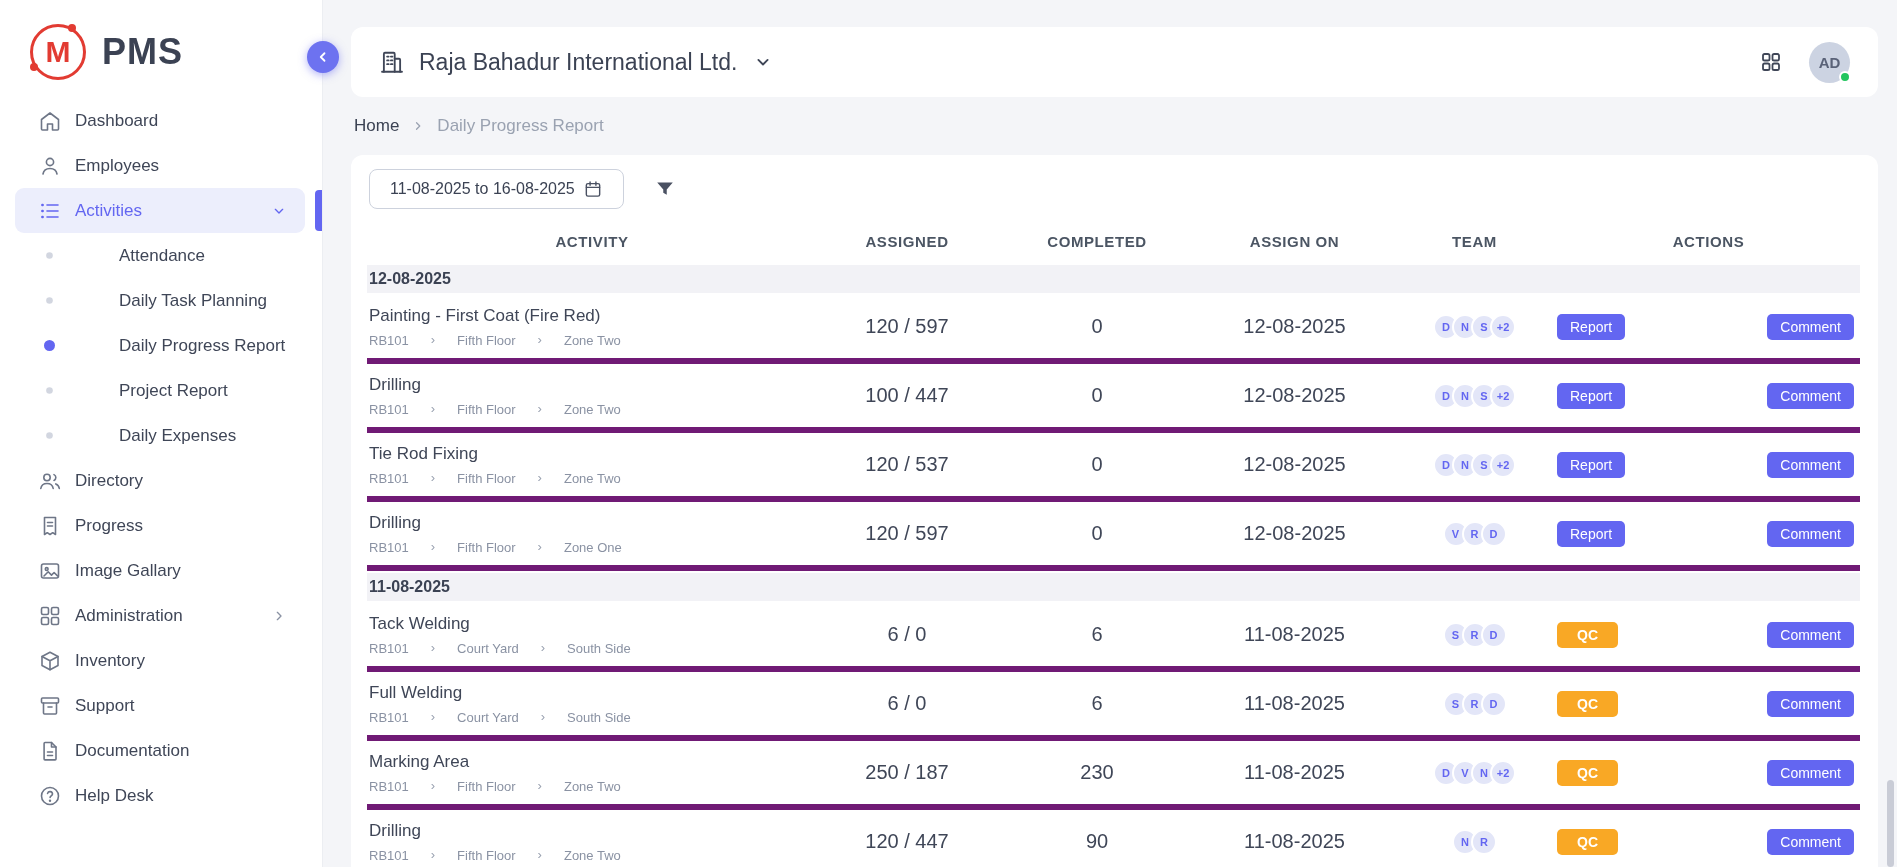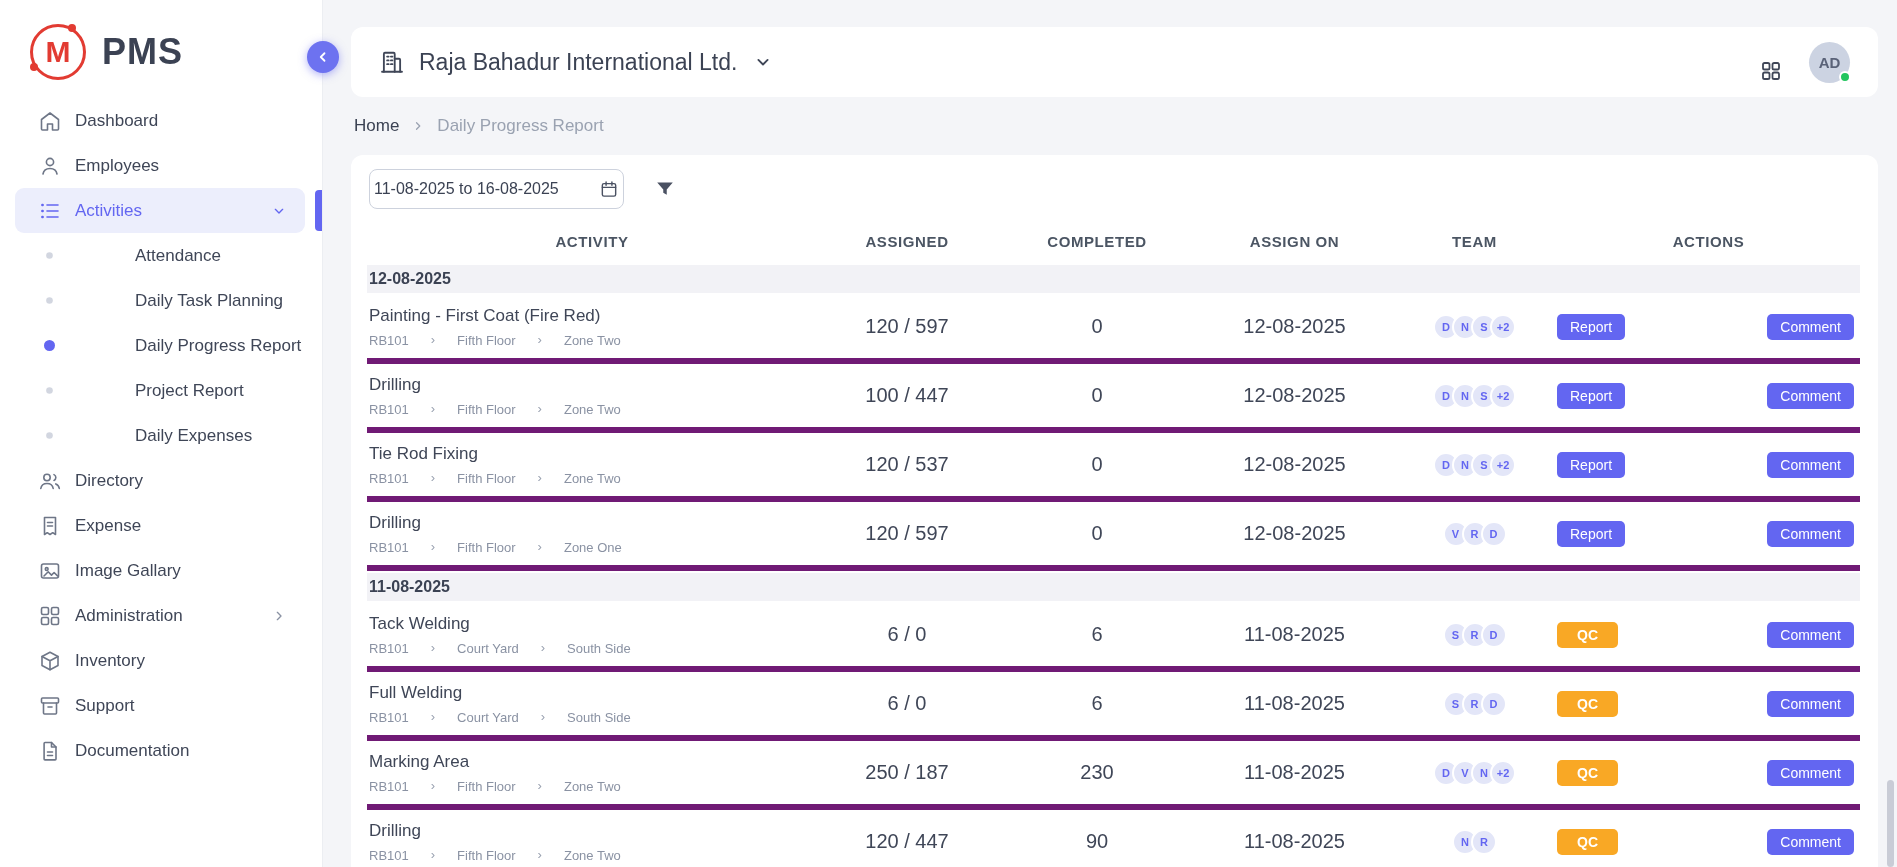--- a/index.html
+++ b/index.html
@@ -39,47 +39,47 @@
   .nav-chev{margin-left:auto;display:flex}
   .nav-chev svg{width:16px;height:16px;fill:none;stroke:#8a92a3;stroke-width:2;stroke-linecap:round;stroke-linejoin:round}
   .nav-item.active{background:var(--accent-soft)}
   .nav-item.active .nav-label{color:var(--accent);font-weight:500}
   .nav-item.active .nav-icon svg{stroke:var(--accent)}
   .nav-item.active .nav-chev svg{stroke:var(--accent)}
   .nav-item.active::after{content:"";position:absolute;right:-17px;top:2px;bottom:2px;width:7px;background:var(--accent);border-radius:4px 0 0 4px}
   .sub-item{display:flex;align-items:center;height:45px;padding-left:44px;cursor:pointer}
   .sub-dot{width:11px;height:11px;border-radius:50%;background:#d2d6e0;transform:scale(.6);flex:0 0 auto}
   .sub-dot.active{transform:none;background:var(--accent)}
-  .sub-label{margin-left:80px;font-size:17px;color:var(--text-mid);white-space:nowrap}
+  .sub-label{margin-left:64px;font-size:17px;color:var(--text-mid);white-space:nowrap}
 
   .collapse-btn{position:absolute;left:307px;top:41px;width:32px;height:32px;border-radius:50%;background:#6d72f0;border:none;z-index:3;display:flex;align-items:center;justify-content:center;box-shadow:0 2px 8px rgba(99,102,241,.5);cursor:pointer;padding:0}
   .collapse-btn svg{width:18px;height:18px;fill:none;stroke:#fff;stroke-width:2.4;stroke-linecap:round;stroke-linejoin:round}
 
   
   .main{position:absolute;left:324px;top:0;right:0;bottom:0}
   .topbar{position:absolute;left:27px;top:27px;width:1527px;height:70px;background:#fff;border-radius:12px;display:flex;align-items:center;padding:0 28px;gap:14px}
   .building-icon svg{width:26px;height:26px;fill:none;stroke:#3f4657;stroke-width:1.7;stroke-linecap:round;stroke-linejoin:round}
   .company{font-size:23px;font-weight:400;color:var(--text-dark);cursor:pointer}
   .co-chev{cursor:pointer;display:flex;margin-left:2px}
   .co-chev svg{width:20px;height:20px;fill:none;stroke:#3f4657;stroke-width:2.2;stroke-linecap:round;stroke-linejoin:round}
-  .topbar-right{margin-left:auto;display:flex;align-items:flex-end;gap:26px}
+  .topbar-right{margin-left:auto;display:flex;align-items:center;gap:26px}
   .apps-icon{cursor:pointer}
   .apps-icon svg{width:24px;height:24px;fill:none;stroke:#3f4657;stroke-width:1.8;stroke-linecap:round;stroke-linejoin:round}
   .avatar{width:41px;height:41px;border-radius:50%;background:#ccd3e2;color:#5a6278;font-weight:700;font-size:15px;display:flex;align-items:center;justify-content:center;position:relative;cursor:pointer}
   .avatar .odot{position:absolute;right:-1px;bottom:0;width:12px;height:12px;background:var(--online);border:2px solid #fff;border-radius:50%}
 
   .breadcrumb{position:absolute;left:30px;top:116px;display:flex;align-items:center;gap:12px;font-size:17px}
   .bc-home{color:var(--text-dark);cursor:pointer}
   .bc-sep svg{width:14px;height:14px;fill:none;stroke:#9aa2b1;stroke-width:2.2;stroke-linecap:round;stroke-linejoin:round}
   .bc-current{color:#9aa2b1}
 
   .content{position:absolute;left:27px;top:155px;width:1527px;height:760px;background:#fff;border-radius:12px 12px 0 0;padding:14px 18px 0 16px}
 
   .filter-row{display:flex;align-items:center;gap:30px;margin:0 0 10px 2px}
-  .date-box{width:255px;height:40px;border:1px solid #cdd2dd;border-radius:8px;display:flex;align-items:center;padding:0 4px;gap:8px;background:#fff}
+  .date-box{width:255px;height:40px;border:1px solid #cdd2dd;border-radius:8px;display:flex;align-items:center;padding:0 20px;gap:8px;background:#fff}
   .date-input{border:none;outline:none;flex:1;font-size:16px;color:var(--text-dark);font-family:inherit;background:transparent;padding:0;min-width:0}
   .cal-icon{cursor:pointer}
   .cal-icon svg{width:20px;height:20px;fill:none;stroke:#4a5162;stroke-width:1.7;stroke-linecap:round;stroke-linejoin:round}
   .funnel{cursor:pointer;display:flex}
 
   .thead,.trow{display:grid;grid-template-columns:450px 180px 200px 195px 165px 303px;align-items:center}
   .thead{height:44px}
   .th{text-align:center;font-size:15px;font-weight:700;color:#4b5563;letter-spacing:.6px}
   .group-band{height:28px;background:#f2f2f6;display:flex;align-items:center;padding-left:2px;margin:2px 0}
   .group-date{font-size:16px;font-weight:700;color:var(--text-dark)}
@@ -173,21 +173,21 @@
         </span>
         <span class="nav-label">Directory</span>
       </div>
       <div class="nav-item">
         <span class="nav-icon">
           <svg viewBox="0 0 24 24">
             <path d="M6.5 3.5h11v17l-2.75-1.8-2.75 1.8-2.75-1.8-2.75 1.8Z"></path>
             <path d="M9.5 8.5h5M9.5 12h5"></path>
           </svg>
         </span>
-        <span class="nav-label">Expense</span>
+        <span class="nav-label">Progress</span>
       </div>
       <div class="nav-item">
         <span class="nav-icon">
           <svg viewBox="0 0 24 24">
             <rect x="3.5" y="5" width="17" height="14" rx="2"></rect>
             <circle cx="8.7" cy="10" r="1.4"></circle>
             <path d="M6 17l4.2-4.2 3.3 3.3 2.6-2.6 3.4 3.4"></path>
           </svg>
         </span>
         <span class="nav-label">Image Gallary</span>
@@ -229,20 +229,30 @@
       </div>
       <div class="nav-item">
         <span class="nav-icon">
           <svg viewBox="0 0 24 24">
             <path d="M7 3.5h6.5L18 8v12a.9.9 0 0 1-.9.9H7a.9.9 0 0 1-.9-.9V4.4A.9.9 0 0 1 7 3.5Z"></path>
             <path d="M13.5 3.5V8H18"></path>
             <path d="M9.5 13h5M9.5 16.5h5"></path>
           </svg>
         </span>
         <span class="nav-label">Documentation</span>
+      </div>
+      <div class="nav-item">
+        <span class="nav-icon">
+          <svg viewBox="0 0 24 24">
+            <circle cx="12" cy="12" r="8.5"></circle>
+            <path d="M9.6 9.4a2.5 2.5 0 0 1 4.9.6c0 1.6-2.4 2-2.4 3.4"></path>
+            <path d="M12 16.8h.01" stroke-width="2.4"></path>
+          </svg>
+        </span>
+        <span class="nav-label">Help Desk</span>
       </div>
     </nav>
 </aside>
 
 <button class="collapse-btn">
   <svg viewBox="0 0 24 24">
       <path d="M14 7l-5 5 5 5"></path>
     </svg>
 </button>
 

